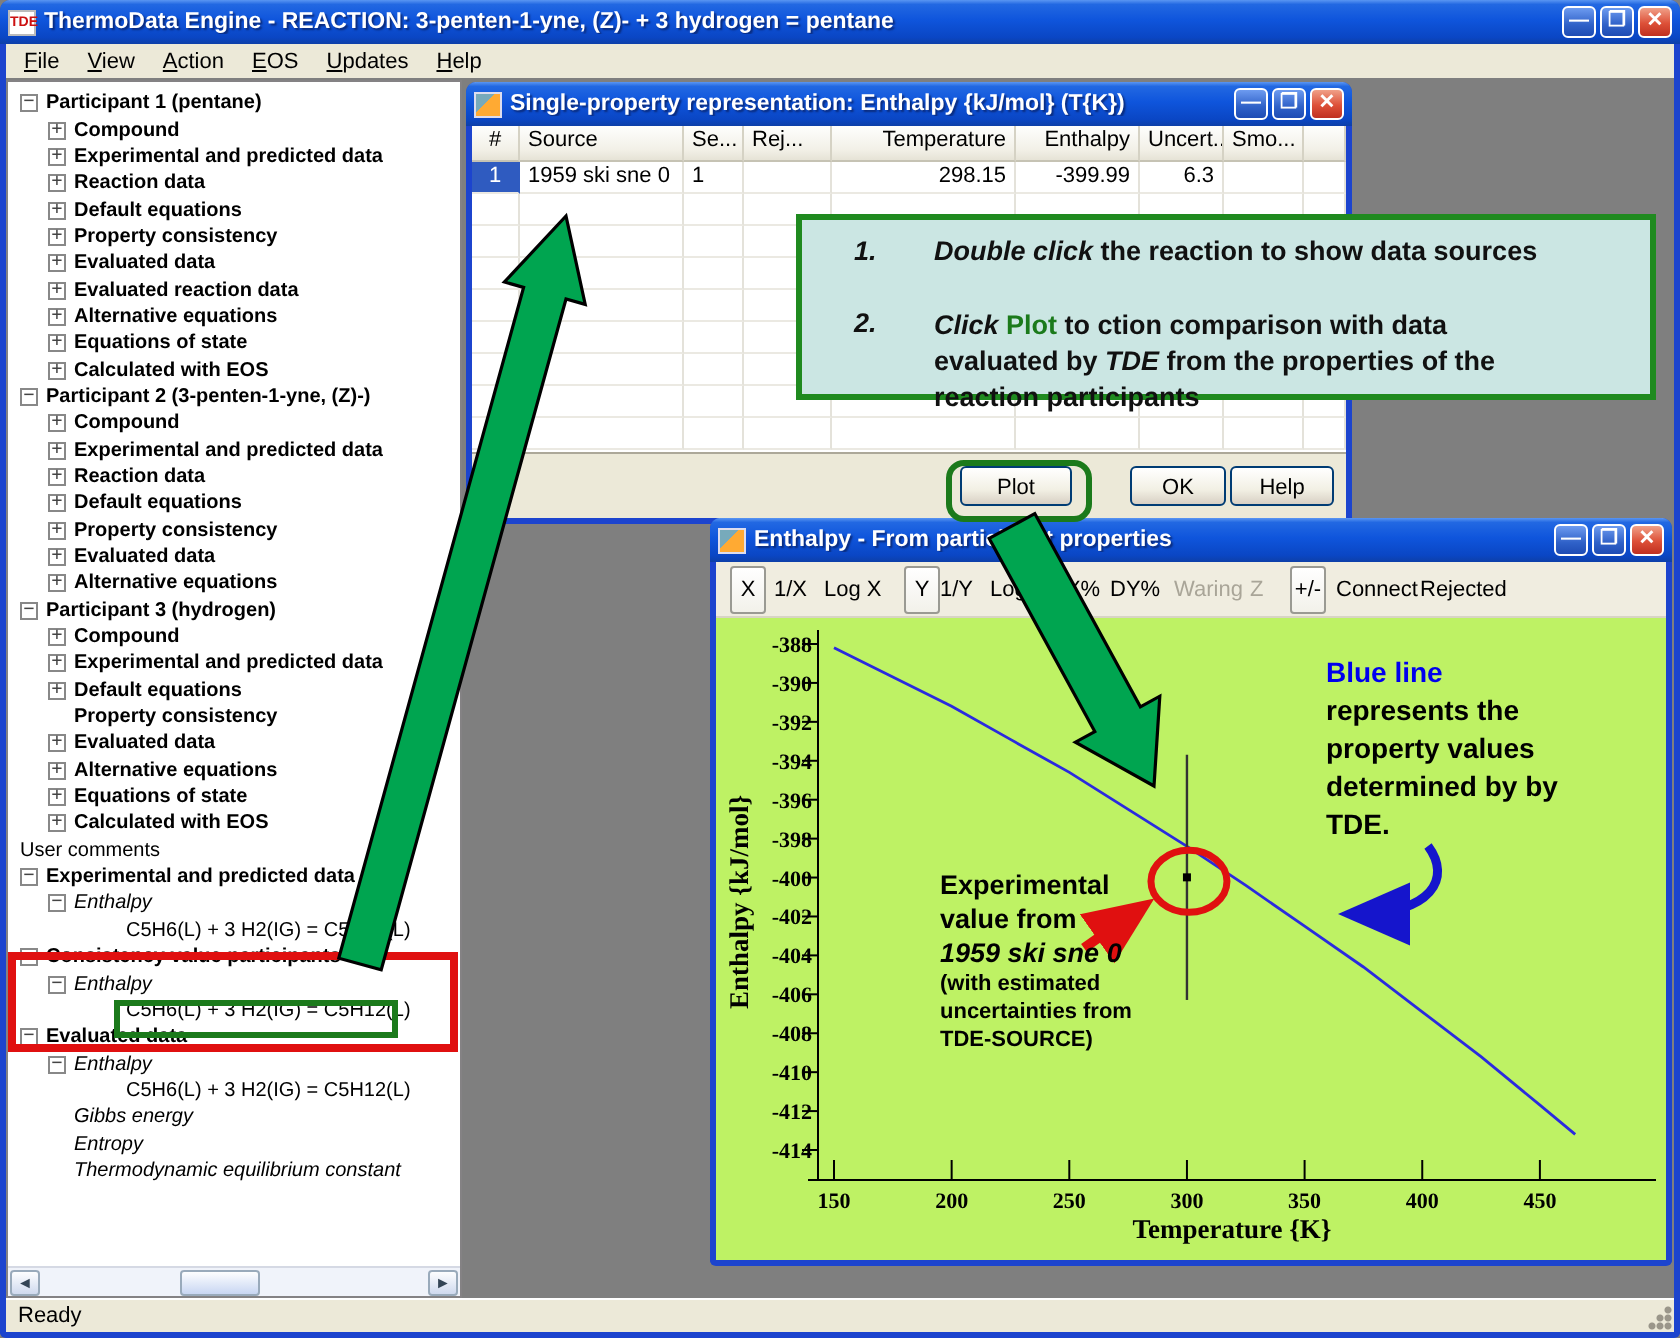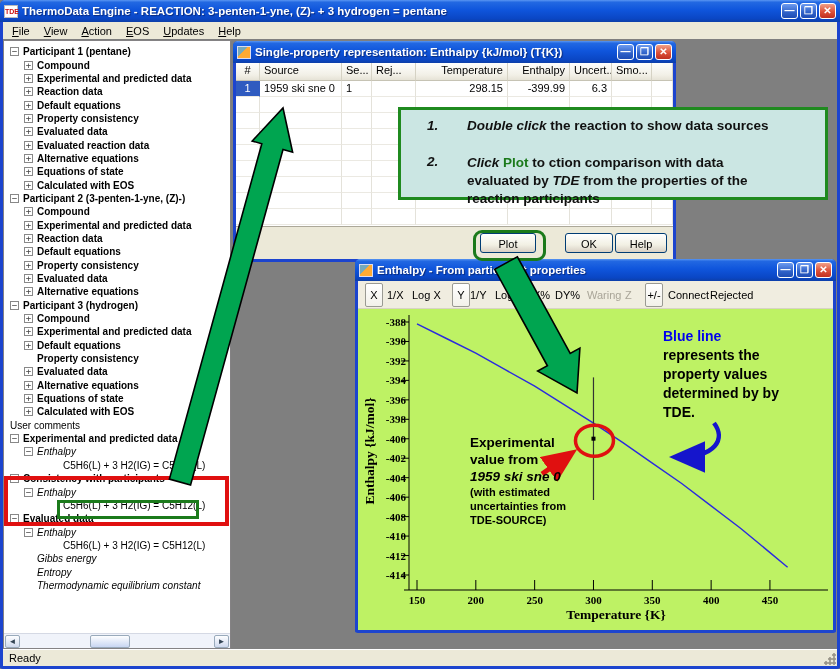--- a/index.html
+++ b/index.html
@@ -258,21 +258,21 @@
             <div class="titem lv1 i">
               <span class="expbox">−</span>
               <span class="tlabel">Enthalpy</span>
             </div>
             <div class="titem lv2">
               <span class="expspacer"></span>
               <span class="tlabel">C5H6(L) + 3 H2(IG) =  C5H12(L)</span>
             </div>
             <div class="titem lv0 b">
               <span class="expbox">−</span>
-              <span class="tlabel">Consistency with participants</span>
+              <span class="tlabel">Consistency value participants</span>
             </div>
             <div class="titem lv1 i">
               <span class="expbox">−</span>
               <span class="tlabel">Enthalpy</span>
             </div>
             <div class="titem lv2">
               <span class="expspacer"></span>
               <span class="tlabel">C5H6(L) + 3 H2(IG) =  C5H12(L)</span>
             </div>
             <div class="titem lv0 b">

